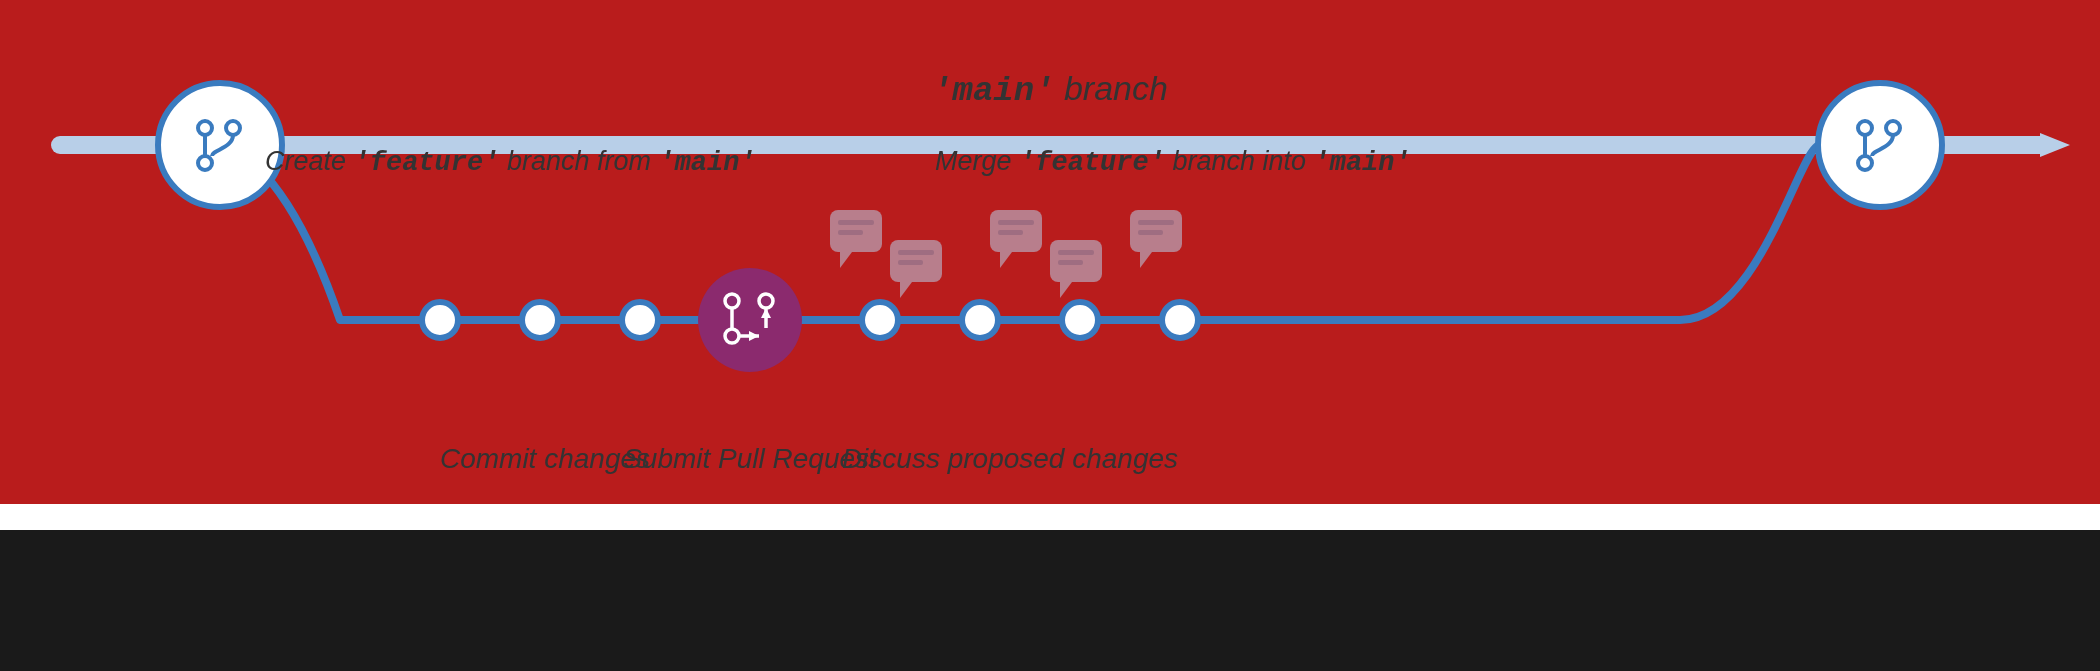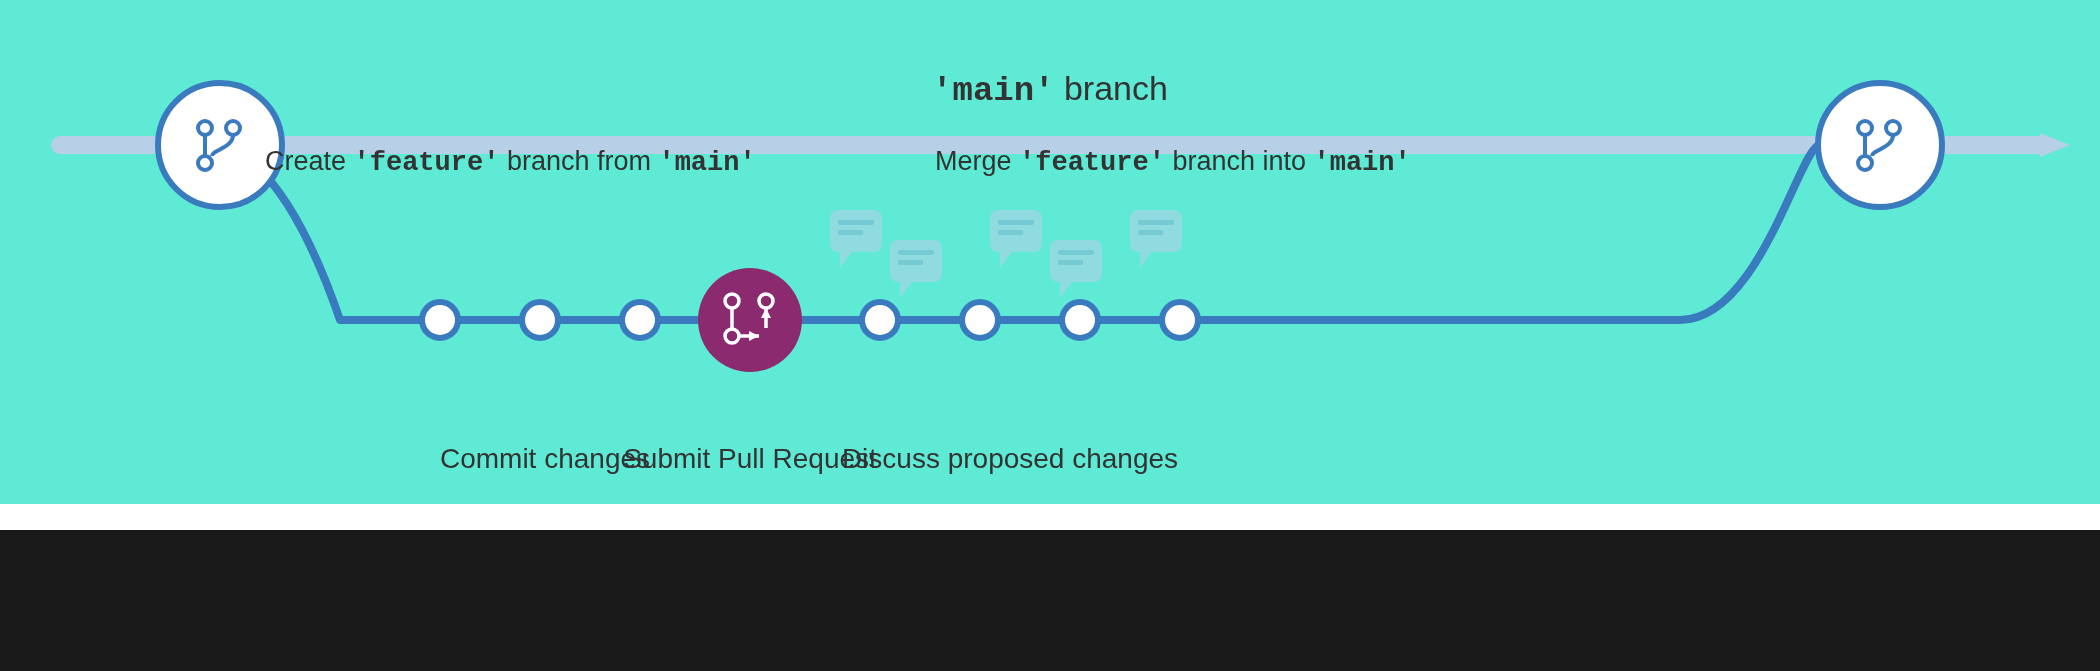--- a/index.html
+++ b/index.html
@@ -8,22 +8,23 @@
       width: 2100px;
       height: 671px;
       background: #ffffff;
       font-family: -apple-system, BlinkMacSystemFont, 'Segoe UI', sans-serif;
       overflow: hidden;
     }
 
     .main-area {
       width: 2100px;
       height: 504px;
-      background: #5eead4;
+      background: #b91c1c;
       position: relative;
+      font-style: italic;
     }
 
     .black-bar {
       width: 2100px;
       height: 141px;
       background: #1a1a1a;
       position: absolute;
       bottom: 0;
       left: 0;
     }

